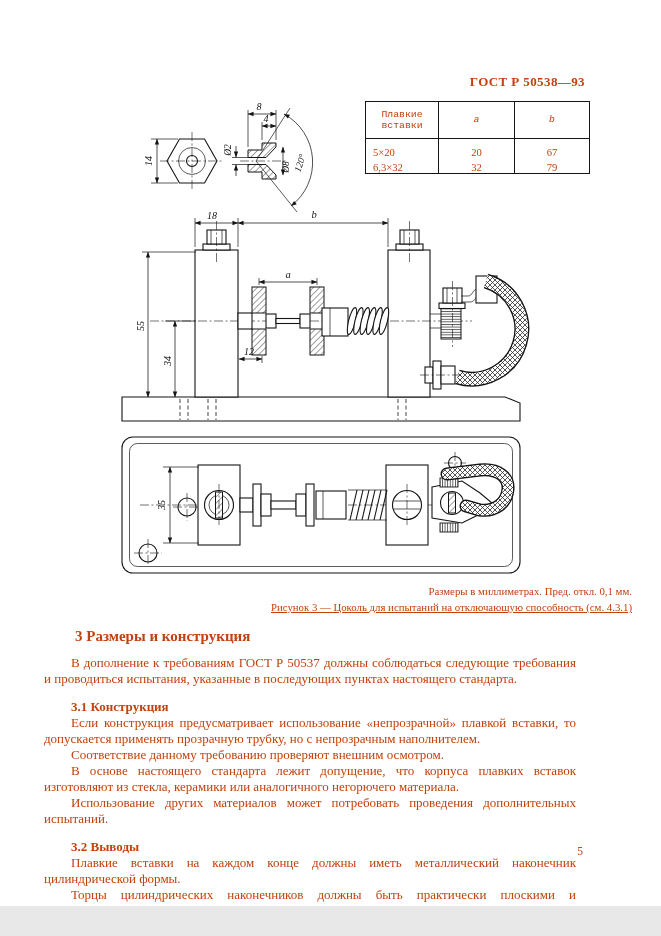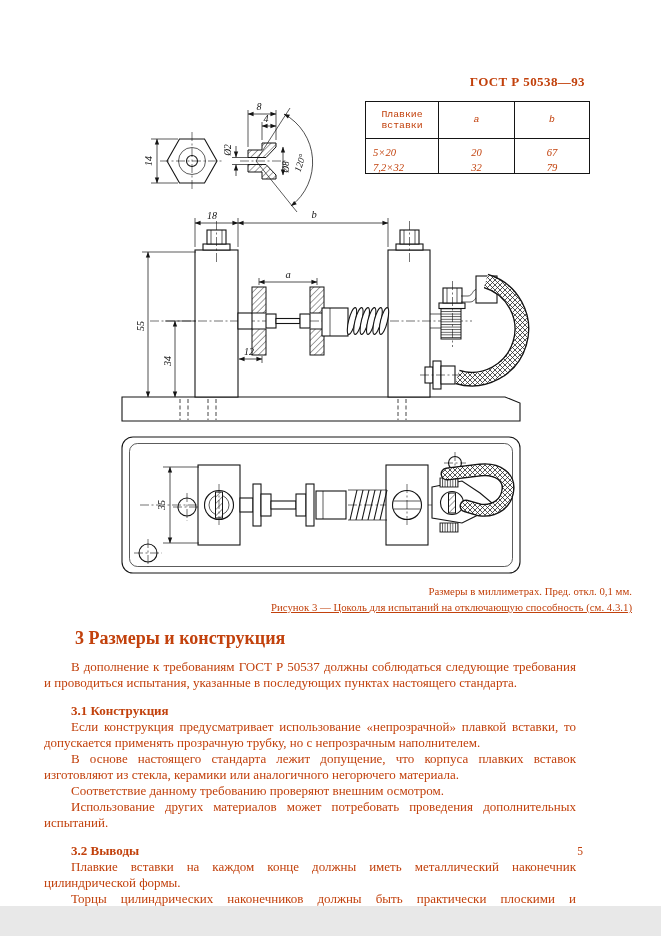--- a/index.html
+++ b/index.html
@@ -5,40 +5,40 @@
   html,body{margin:0;padding:0;background:#e8e8e8;}
   .page{position:relative;width:661px;height:906px;background:#ffffff;margin:0 auto;
         font-family:"Liberation Serif", serif;color:#c2410c;overflow:hidden;}
   .doc-code{position:absolute;top:74px;right:76px;font-size:13px;font-weight:bold;letter-spacing:.4px;}
   
   .spec-table{position:absolute;top:101px;left:365px;width:221px;border-collapse:collapse;
               border:1.8px solid #151515;table-layout:fixed;}
   .spec-table td{border-left:1px solid #151515;text-align:center;padding:0;}
   .spec-table td:first-child{border-left:none;}
   .spec-table .hdr td{border-bottom:1px solid #151515;height:36px;font-size:9.8px;line-height:11.5px;vertical-align:middle;font-family:Liberation Mono, monospace;}
-  .spec-table .data td{font-size:10.6px;height:15px;vertical-align:bottom;font-style:italic;}
+  .spec-table .data td{font-size:10.6px;height:15px;vertical-align:bottom;}
   .spec-table .data.first td{padding-top:4px;}
   .spec-table .cL{text-align:left;padding-left:7px;}
   .it{font-style:italic;}
   
   .drawing{position:absolute;top:90px;left:0;}
   .drawing text{font-family:"Liberation Serif", serif;font-style:italic;fill:#151515;}
   .ln{stroke:#151515;stroke-width:1.1;fill:none;}
   .lnt{stroke:#151515;stroke-width:.7;fill:none;}
   .wh{fill:#ffffff;stroke:#151515;stroke-width:1.1;}
   .ha{fill:url(#h45);stroke:#151515;stroke-width:1;}
   .cl{stroke:#151515;stroke-width:.6;fill:none;stroke-dasharray:9 2.5 2 2.5;}
   .hid{stroke:#151515;stroke-width:.8;fill:none;stroke-dasharray:4 2.5;}
   .dim{stroke:#151515;stroke-width:.75;fill:none;}
   
   .cap{position:absolute;left:0;width:632px;text-align:right;}
   .cap1{top:585px;font-size:10.8px;}
   .cap2{top:601px;font-size:10.8px;text-decoration:underline;}
   .body-text{position:absolute;top:628px;left:44px;width:532px;}
-  .sec-h{font-size:18px;font-weight:bold;margin:0 0 10px 31px;}
+  .sec-h{font-size:15px;font-weight:bold;margin:0 0 10px 31px;}
   .body-text p{margin:0;font-size:13px;line-height:16px;text-align:justify;text-indent:27px;}
   .body-text p.sub{font-weight:bold;text-align:left;margin-top:12px;}
   .page-num{position:absolute;top:845px;right:78px;font-size:11.5px;}
 </style>
 </head>
 <body>
 
 <div class="page">
 
   <div class="doc-code">ГОСТ Р 50538—93</div>
@@ -49,21 +49,21 @@
       <td style="width:72px">Плавкие вставки</td>
       <td style="width:75px" class="it">a</td>
       <td style="width:74px" class="it">b</td>
     </tr>
     <tr class="data first">
       <td class="cL">5×20</td>
       <td>20</td>
       <td>67</td>
     </tr>
     <tr class="data">
-      <td class="cL">7,2×32</td>
+      <td class="cL">6,3×32</td>
       <td>32</td>
       <td>79</td>
     </tr>
   </tbody>
     </table>
 
   <svg class="drawing" width="661" height="495" viewBox="0 0 661 495">
     <defs>
       <marker id="arr" viewBox="0 0 10 10" refX="9.3" refY="5" markerWidth="10" markerHeight="8" orient="auto-start-reverse">
         <path d="M0,1.4 L9.6,5 L0,8.6 z" fill="#151515"></path>
@@ -290,22 +290,22 @@
   </svg>
 
   <div class="cap cap1">Размеры в миллиметрах. Пред. откл. 0,1 мм.</div>
   <div class="cap cap2">Рисунок 3 — Цоколь для испытаний на отключающую способность (см. 4.3.1)</div>
 
   <div class="body-text">
     <div class="sec-h">3 Размеры и конструкция</div>
     <p>В дополнение к требованиям ГОСТ Р 50537 должны соблюдаться следующие требования и проводиться испытания, указанные в последующих пунктах настоящего стандарта.</p>
     <p class="sub">3.1 Конструкция</p>
     <p>Если конструкция предусматривает использование «непрозрачной» плавкой вставки, то допускается применять прозрачную трубку, но с непрозрачным наполнителем.</p>
+    <p>Соответствие данному требованию проверяют внешним осмотром.</p>
     <p>В основе настоящего стандарта лежит допущение, что корпуса плавких вставок изготовляют из стекла, керамики или аналогичного негорючего материала.</p>
-    <p>Соответствие данному требованию проверяют внешним осмотром.</p>
     <p>Использование других материалов может потребовать проведения дополнительных испытаний.</p>
     <p class="sub">3.2 Выводы</p>
     <p>Плавкие вставки на каждом конце должны иметь металлический наконечник цилиндрической формы.</p>
     <p>Торцы цилиндрических наконечников должны быть практически плоскими и перпендикулярными относительно оси.</p>
   </div>
 
   <div class="page-num">5</div>
 
 </div>
 

